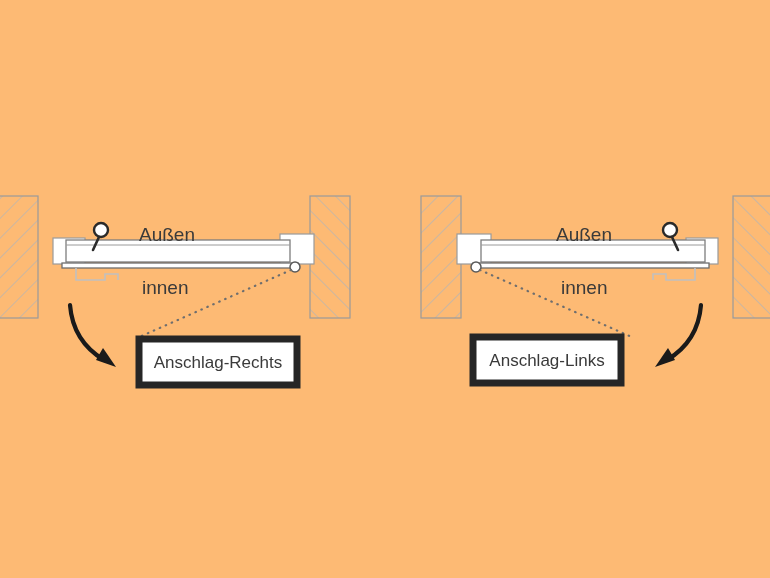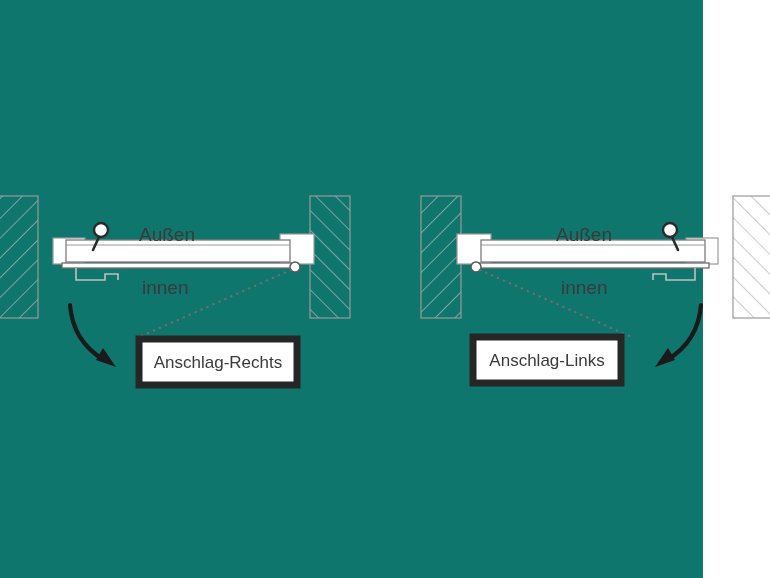--- a/index.html
+++ b/index.html
@@ -8,23 +8,23 @@
     background: #ffffff;
   }
   body {
     width: 770px;
     height: 578px;
     font-family: "Liberation Sans", sans-serif;
     overflow: hidden;
   }
   #canvas {
     position: relative;
-    width: 703px;
+    width: 770px;
     height: 578px;
-    background: #0f766e;
+    background: #fdba74;
   }
   svg.diagram {
     position: absolute;
     top: 0;
     left: 0;
     width: 770px;
     height: 578px;
   }
   .label-text {
     font-family: "Liberation Sans", sans-serif;

